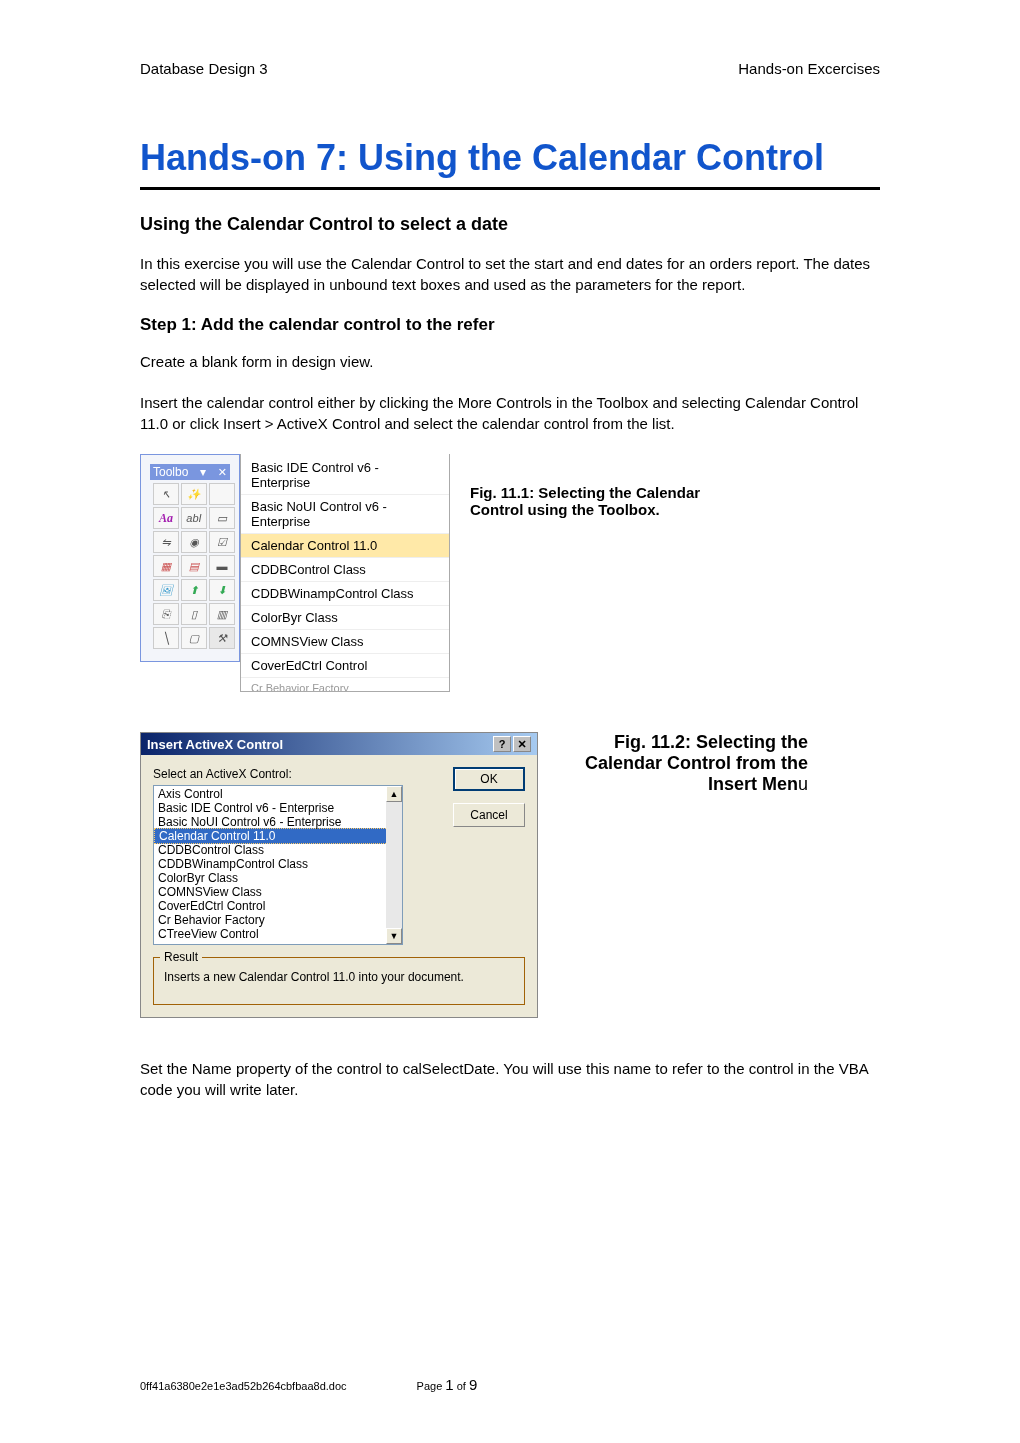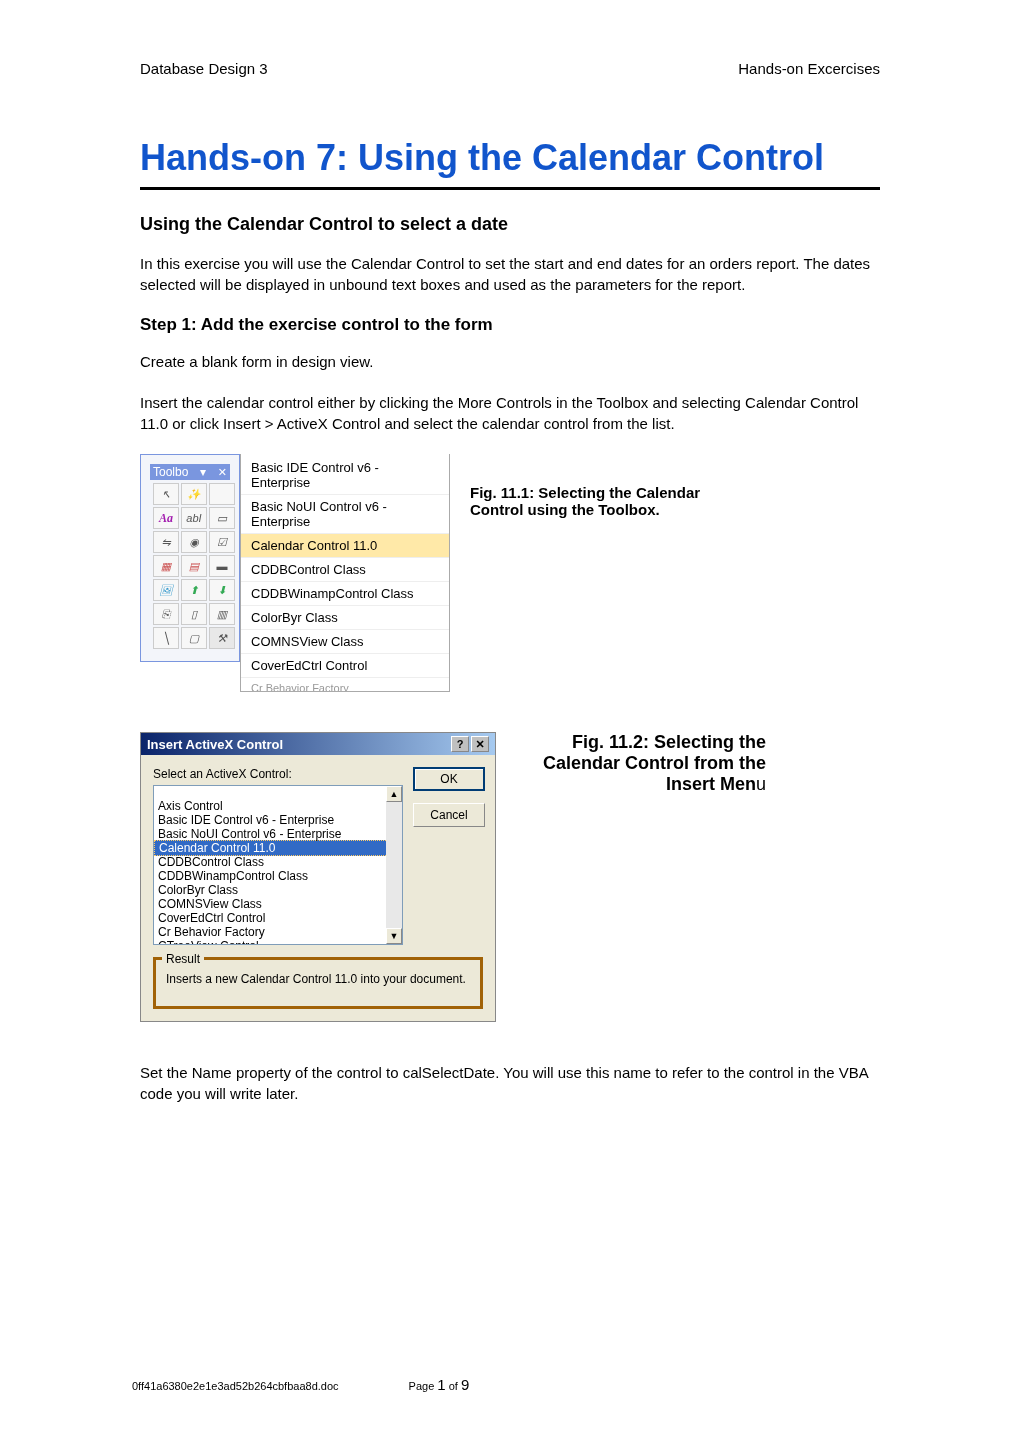--- a/index.html
+++ b/index.html
@@ -27,62 +27,62 @@
     .ctx-menu { border-left: 1px solid #aaa; border-right: 1px solid #aaa; border-bottom: 1px solid #aaa; background: #fff; width: 210px; font-size: 13px; }
     .ctx-item { padding: 4px 10px; border-top: 1px solid #eee; }
     .ctx-item:first-child { border-top: none; padding-top: 6px;}
     .ctx-item.selected { background: #ffe9a8; }
     .ctx-item.last-partial { color: #999; font-size: 11px; padding-bottom: 0; overflow: hidden; height: 14px; }
 
     .fig-caption { font-size: 15px; font-weight: bold; max-width: 280px; margin-top: 30px; }
     .fig-caption2 { font-size: 18px; font-weight: bold; max-width: 250px; text-align: right; }
 
     
-    .dialog { border: 1px solid #888; background: #ece9d8; width: 356px; font-family: Tahoma, sans-serif; font-size: 12px; }
+    .dialog { border: 1px solid #888; background: #ece9d8; width: 398px; font-family: Tahoma, sans-serif; font-size: 12px; }
     .dlg-titlebar { background: linear-gradient(to right, #0a246a, #a6caf0); color: #fff; padding: 3px 6px; display: flex; justify-content: space-between; align-items: center; font-weight: bold; font-size: 13px; }
     .dlg-titlebar .sysbtns { display: flex; gap: 2px; }
     .sysbtn { width: 18px; height: 16px; background: #c0c0c0; border: 1px solid #888; border-top-color:#fff; border-left-color:#fff; display: flex; align-items: center; justify-content: center; font-size: 11px; color: #000; font-weight: bold; }
     .dlg-body { padding: 12px; }
     .dlg-row { display: flex; gap: 10px; }
     .dlg-left { flex: 1; }
     .dlg-right { display: flex; flex-direction: column; gap: 12px; }
     .dlg-label { margin-bottom: 4px; }
     .listbox { background: #fff; border: 1px solid #7f9db9; height: 160px; width: 250px; overflow: hidden; position: relative; }
-    .list-inner { padding: 13px 0; }
+    .list-inner { padding: 1px 0; }
     .list-item { padding: 0 4px; font-size: 12px; white-space: nowrap; }
     .list-item.selected { background: #316ac5; color: #fff; border: 1px dotted #ffcc66; margin: -1px 0; }
     .scrollbar { position: absolute; right: 0; top: 0; bottom: 0; width: 16px; background: #e8e8e8; display: flex; flex-direction: column; justify-content: space-between; }
     .scroll-btn { height: 16px; background: #ece9d8; border: 1px solid #888; border-top-color:#fff; border-left-color:#fff; display:flex; align-items:center; justify-content:center; font-size:9px; }
     .btn { width: 72px; height: 24px; background: #ece9d8; border: 1px solid #888; border-top-color:#fff; border-left-color:#fff; font-size: 12px; }
     .btn.default { border: 2px solid #003c74; box-shadow: inset 1px 1px #fff; }
-    .fieldset { border: 3px solid #a16207; margin-top: 12px; padding: 8px 10px 20px 10px; }
+    .fieldset { border: 1px solid #a16207; margin-top: 12px; padding: 8px 10px 20px 10px; }
     .legend { background: #ece9d8; padding: 0 4px; font-size: 12px; position: relative; top: -16px; left: -4px; display: inline-block; }
     .fieldset-text { margin-top: -10px; font-size: 12px; }
 
-    .footer { position: absolute; bottom: 50px; left: 132px; right: 140px; font-size: 11px; display:flex; align-items:baseline; gap: 70px;}
+    .footer { position: absolute; bottom: 50px; left: 140px; right: 140px; font-size: 11px; display:flex; align-items:baseline; gap: 70px;}
     .footer .pg { font-size: 11px; }
     .footer .pg-num { font-size: 15px; }
     .fig2-caption-block .normal { font-weight: normal; }
   </style>
 </head>
 <body>
 
 <div class="page">
   <div class="header-row">
     <span>Database Design 3</span>
     <span>Hands-on Excercises</span>
   </div>
 
   <h1 class="title">Hands-on 7: Using the Calendar Control</h1>
   <div class="title-underline"></div>
 
   <h2 class="subtitle">Using the Calendar Control to select a date</h2>
   <p class="body-text">In this exercise you will use the Calendar Control to set the start and end dates for an orders report. The dates selected will be displayed in unbound text boxes and used as the parameters for the report.</p>
 
-  <h3 class="step-title">Step 1: Add the exercise control to the form</h3>
+  <h3 class="step-title">Step 1: Add the calendar control to the refer</h3>
   <p class="body-text">Create a blank form in design view.</p>
   <p class="body-text">Insert the calendar control either by clicking the More Controls in the Toolbox and selecting Calendar Control 11.0 or click Insert &gt; ActiveX Control and select the calendar control from the list.</p>
 
   <div class="fig-row">
     <div class="toolbox-group">
       <div class="toolbox">
         <div class="toolbox-title">
           <span>Toolbo</span>
           <span>▾</span>
           <span class="tb-close">✕</span>

